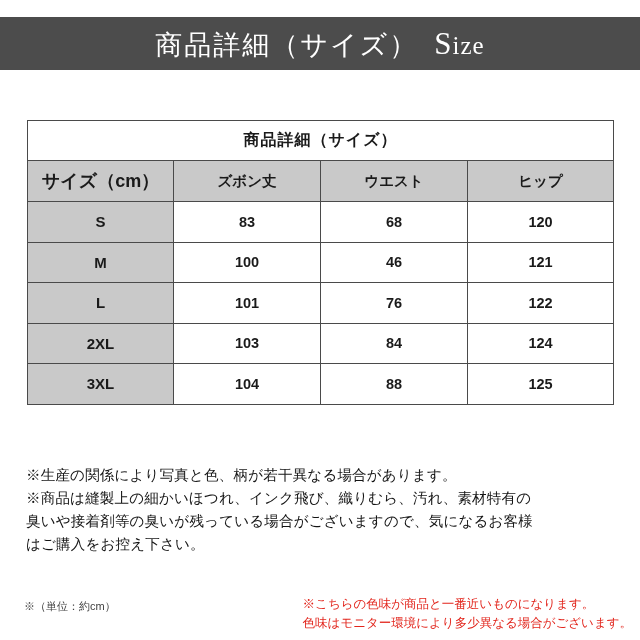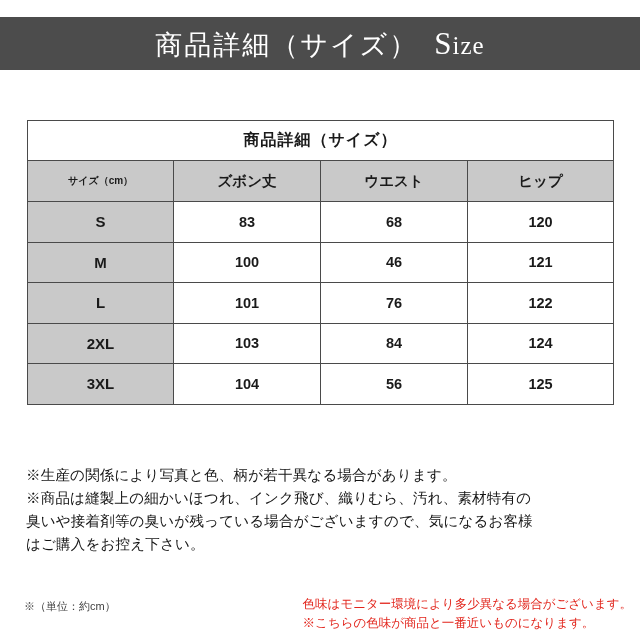--- a/index.html
+++ b/index.html
@@ -85,21 +85,21 @@
     font-size: 16px;
     letter-spacing: 1px;
     background: #ffffff;
   }
   .hdr-row td {
     height: 38px;
     background: #c9c9c9;
     font-size: 14.5px;
   }
   .hdr-row td.hdr-first {
-    font-size: 10px;
+    font-size: 18px;
   }
   .body-row td {
     height: 37.5px;
     font-size: 14.5px;
     background: #ffffff;
   }
   .body-row td.col-label {
     background: #c9c9c9;
     font-size: 15px;
   }
@@ -204,35 +204,35 @@
         </tr>
         <tr class="body-row">
           <td class="col-label">2XL</td>
           <td>103</td>
           <td>84</td>
           <td>124</td>
         </tr>
         <tr class="body-row">
           <td class="col-label">3XL</td>
           <td>104</td>
-          <td>56</td>
+          <td>88</td>
           <td>125</td>
         </tr>
       </tbody>
     </table>
   </div>
 
   <div class="notes">
     <div class="note-line">※生産の関係により写真と色、柄が若干異なる場合があります。</div>
     <div class="note-line">※商品は縫製上の細かいほつれ、インク飛び、織りむら、汚れ、素材特有の</div>
     <div class="note-line">臭いや接着剤等の臭いが残っている場合がございますので、気になるお客様</div>
     <div class="note-line">はご購入をお控え下さい。</div>
   </div>
 
   <div class="footer">
     <div class="footer-left">※（単位：約cm）</div>
     <div class="footer-right">
+      <div class="footer-red">※こちらの色味が商品と一番近いものになります。</div>
       <div class="footer-red">色味はモニター環境により多少異なる場合がございます。</div>
-      <div class="footer-red">※こちらの色味が商品と一番近いものになります。</div>
     </div>
   </div>
 
 </div>
 
 </body></html>

